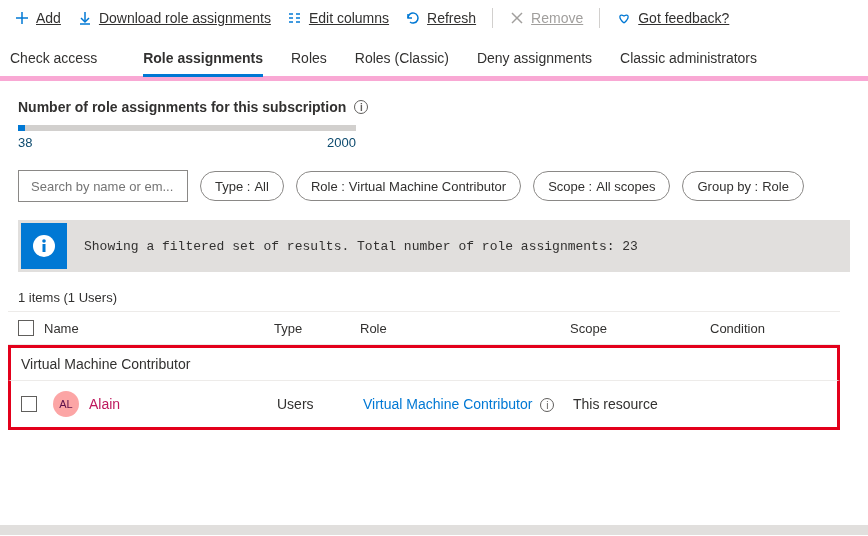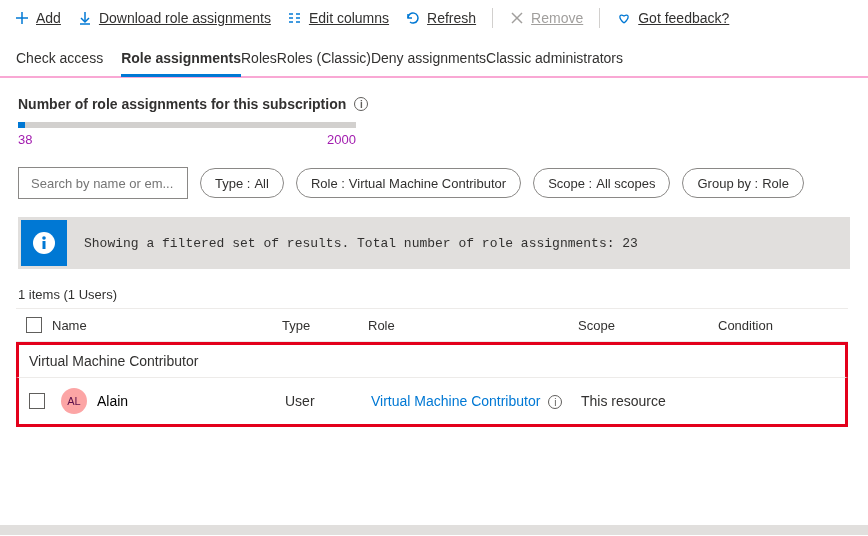--- a/index.html
+++ b/index.html
@@ -4,53 +4,53 @@
 <style>
   * { box-sizing: border-box; }
   body { margin:0; font-family:"Segoe UI",Arial,sans-serif; font-size:14px; color:#323130; background:#fff; width:868px; height:536px; overflow:hidden; position:relative;}
   .toolbar { display:flex; align-items:center; padding:8px 14px 10px; gap:16px; color:#323130; }
   .toolbar .divider { width:1px; height:20px; background:#d2d0ce; }
   .tb-btn { display:flex; align-items:center; gap:6px; cursor:pointer; font-size:14px; color:#323130;text-decoration:underline;}
   .tb-btn.disabled { color:#a19f9d; cursor:default;}
   .tb-btn svg { width:16px; height:16px; }
   .tb-icon-blue { stroke:#0078d4; fill:none;}
   .tb-icon-gray { stroke:#a19f9d; fill:none;}
-  .tabs { display:flex; padding:6px 16px 0; border-bottom:2px solid #f9a8d4;}
+  .tabs { display:flex; gap:28px; padding:6px 10px 0; border-bottom:5px solid #f9a8d4;}
   .tab { padding:6px 0 10px; cursor:pointer; color:#323130; position:relative; }
   .tab.active { font-weight:600;margin-left:18px; }
   .tab.active::after { content:""; position:absolute; left:0; right:0; bottom:-1px; height:3px; background:#0078d4;}
   .section { padding:18px 18px 0;}
   .section-title { font-weight:600; font-size:14px; display:flex; align-items:center; gap:8px;}
   .info-circle { width:14px; height:14px; border:1px solid #605e5c; border-radius:50%; font-size:10px; display:inline-flex; align-items:center; justify-content:center; color:#605e5c;}
   .quota-track { height:6px; background:#d2d0ce; position:relative; margin-top:10px; width:338px;}
   .quota-fill { position:absolute; left:0; top:0; bottom:0; width:2%; background:#0078d4;}
-  .quota-labels { display:flex; justify-content:space-between; width:338px; margin-top:4px; font-size:13px; color:#a21caf;}
+  .quota-labels { display:flex; justify-content:space-between; width:338px; margin-top:4px; font-size:13px; color:#0c4a6e;}
   .filter-row { display:flex; align-items:center; gap:12px; padding:20px 18px 0;}
   .search-box { border:1px solid #8a8886; height:32px; width:170px; display:flex; align-items:center; padding:0 10px; color:#605e5c;}
   .search-box input { border:none; outline:none; width:100%; font-size:13px; color:#323130; background:transparent;}
   .pill { border:1px solid #8a8886; border-radius:20px; height:30px; padding:0 14px; display:flex; align-items:center; font-size:13px; color:#323130; cursor:pointer; gap:4px;}
   .pill b { font-weight:400;}
   .info-bar { margin:18px 18px 0; background:#e1dfdd; display:flex; align-items:center; height:52px;}
   .info-bar .icon-box { width:46px; height:46px; background:#0078d4; margin:3px; display:flex; align-items:center; justify-content:center;}
   .info-bar .msg { padding:0 14px; font-size:13px; color:#323130;font-family:Liberation Mono, monospace;}
   .count-line { padding:18px 18px 6px; color:#323130; font-size:13px;}
-  .table { width:calc(100% - 36px); margin:0 16px;}
+  .table { width:calc(100% - 36px); margin:0 8px;}
   .thead { display:flex; align-items:center; border-top:1px solid #edebe9; border-bottom:1px solid #edebe9; padding:8px 0; font-size:13px; color:#323130;}
   .col-check{width:36px;display:flex;justify-content:center;}
   .col-name{width:230px;}
   .col-type{width:86px;}
   .col-role{width:210px;}
   .col-scope{width:140px;}
   .col-cond{flex:1;}
   .checkbox{width:16px;height:16px;border:1px solid #605e5c;display:inline-block;cursor:pointer;}
   .group-row{border:3px solid #e3001b; border-bottom:none; padding:8px 10px; font-size:14px; color:#323130;}
   .data-row{border:3px solid #e3001b; border-top:1px solid #edebe9; display:flex; align-items:center; padding:10px 0;}
   .avatar{width:26px;height:26px;border-radius:50%;background:#fca5a5;color:#5c0f4a;font-size:11px;display:flex;align-items:center;justify-content:center;margin-right:10px;}
   .name-cell{display:flex;align-items:center;padding-left:6px;}
-  .name-link{color:#000000;text-decoration:none;}
+  .name-link{color:#be185d;text-decoration:none;}
   .role-link{color:#0078d4;}
   .bottom-row{position:absolute;bottom:1px;left:0;right:0;height:10px;background:#e1dfdd;}
 </style>
 </head>
 <body>
 
 <div class="toolbar">
   <div class="tb-btn">
     <svg class="tb-icon-blue">
         <line x1="8" y1="2" x2="8" y2="14" stroke-width="1.5"></line>
@@ -172,21 +172,21 @@
   </div>
   <div class="group-row">Virtual Machine Contributor</div>
   <div class="data-row">
     <div class="col-check">
         <span class="checkbox"></span>
       </div>
     <div class="col-name name-cell">
       <div class="avatar">AL</div>
       <a href="#" class="name-link">Alain</a>
     </div>
-    <div class="col-type">User</div>
+    <div class="col-type">Users</div>
     <div class="col-role">
       <span class="role-link">Virtual Machine Contributor</span>
       <span class="info-circle" style="margin-left:4px;">i</span>
     </div>
     <div class="col-scope">This resource</div>
   </div>
 </div>
 
 <div class="bottom-row"></div>
 

